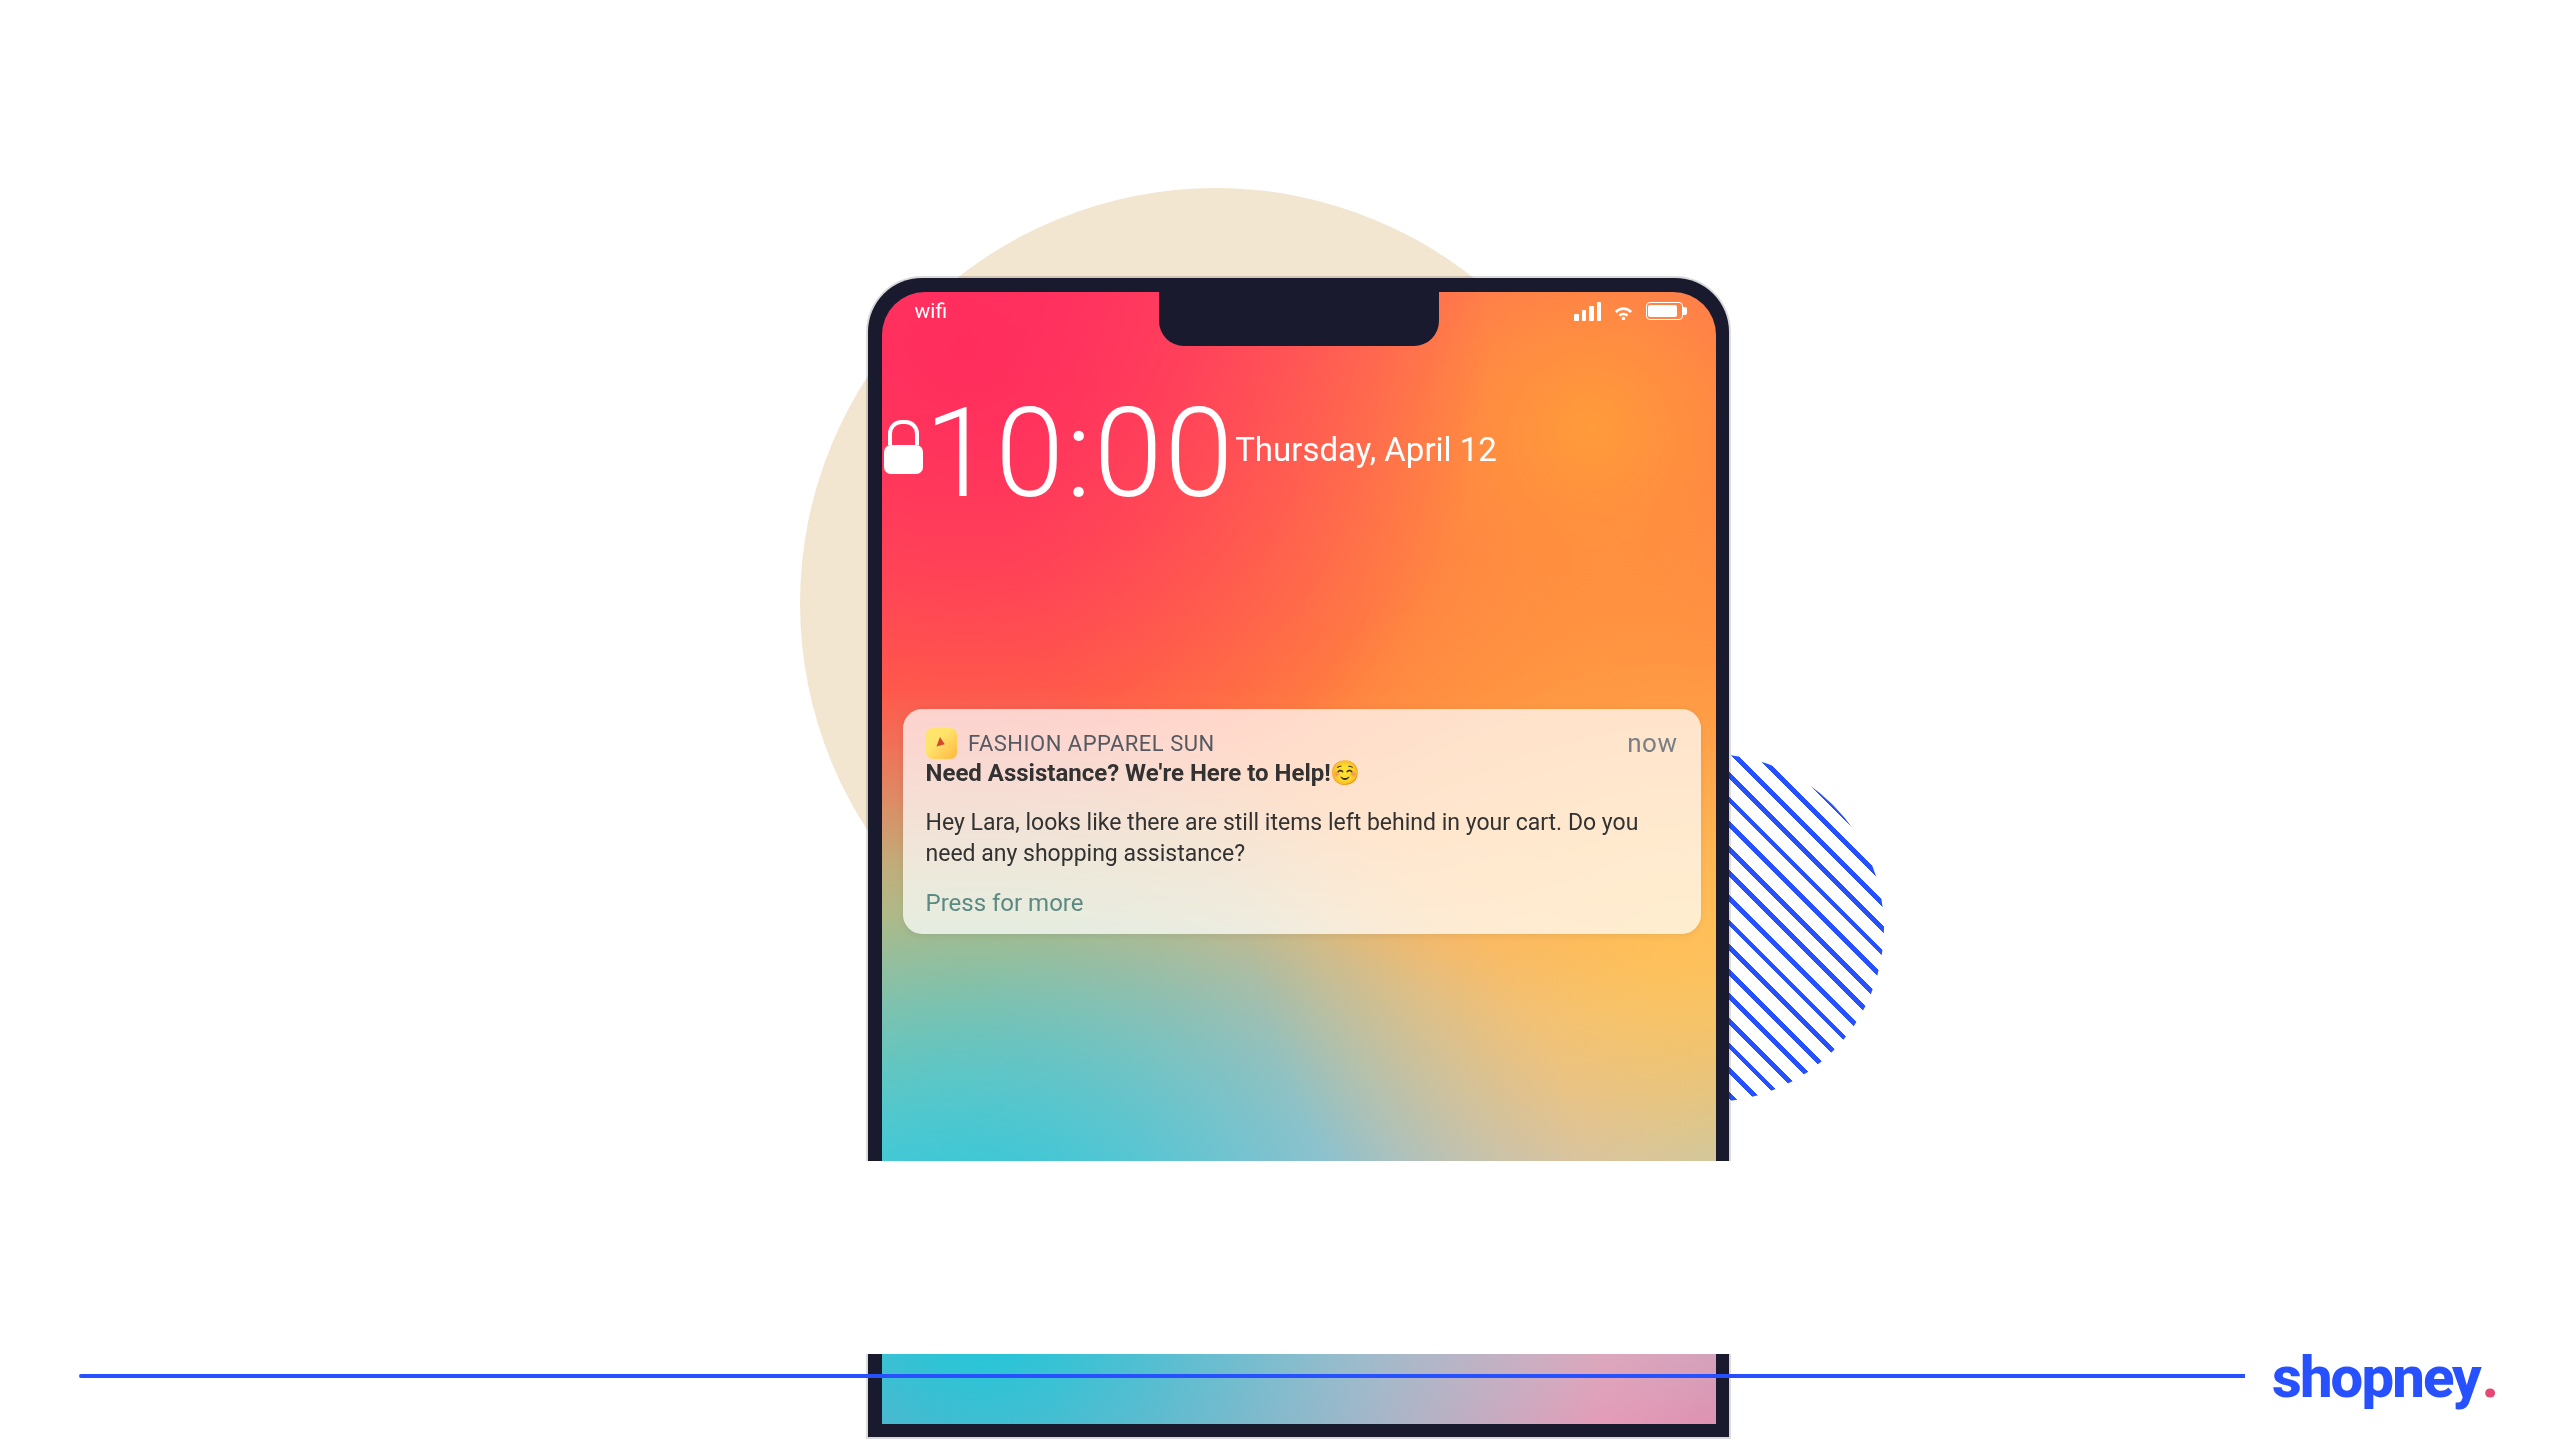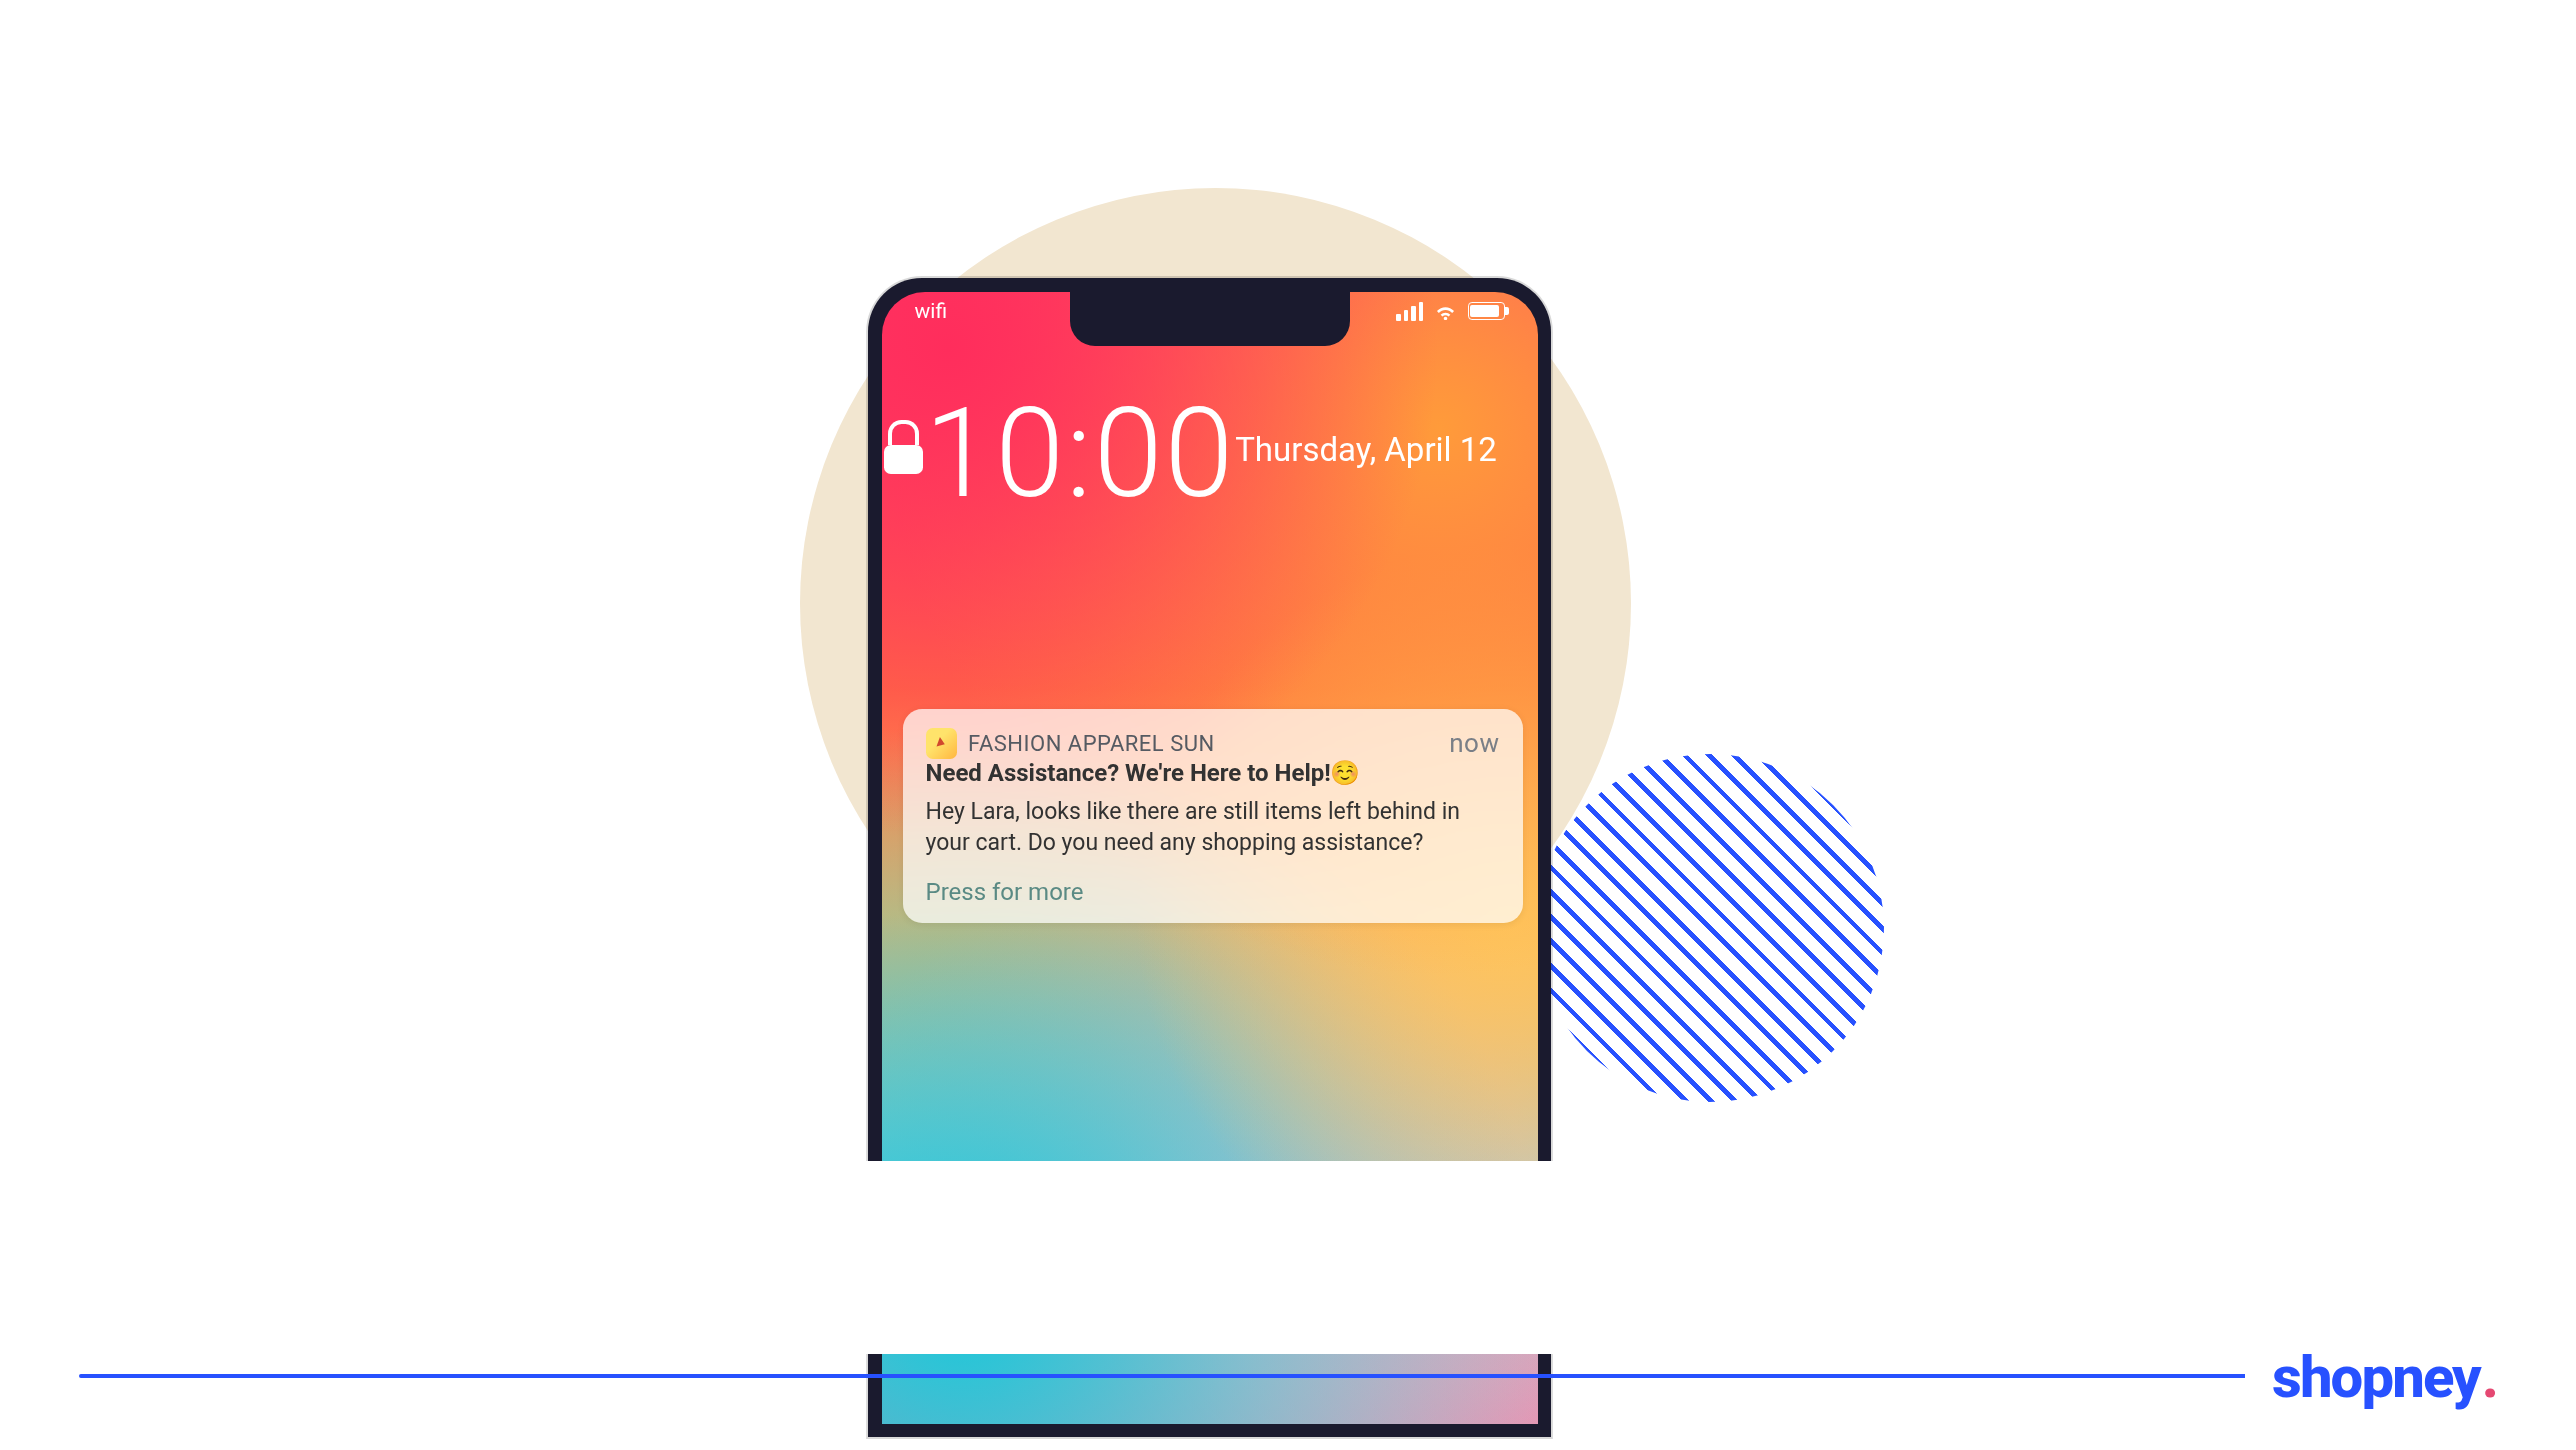--- a/index.html
+++ b/index.html
@@ -42,21 +42,21 @@
     height:348px;
     border-radius:50%;
     background:repeating-linear-gradient(45deg, var(--brand-blue) 0 4.8px, #ffffff 4.8px 17.4px);
   }
 
   
   .phone{
     position:absolute;
     left:868px;
     top:278px;
-    width:683px;
+    width:861px;
     height:1159px; 
     border-radius:54px 54px 0 0;
     background:var(--notch);
     padding:13.5px;
     box-sizing:border-box;
     box-shadow:0 0 0 1.9px rgba(0,0,0,.15);
   }
   .screen{
     position:relative;
     width:100%;
@@ -158,21 +158,21 @@
     border-bottom:5.8px solid transparent;
     transform:rotate(20deg);
   }
   .notif-title{
     margin-top:0;
     font-size:24px;
     font-weight:700;
     color:var(--notif-body);
   }
   .notif-body{
-    margin-top:9px;
+    margin-top:20px;
     font-size:23px;
     line-height:1.35;
     color:var(--notif-body);
   }
   .notif-action{
     margin-top:20px;
     color:var(--notif-action);
     font-size:24px;
   }
 

